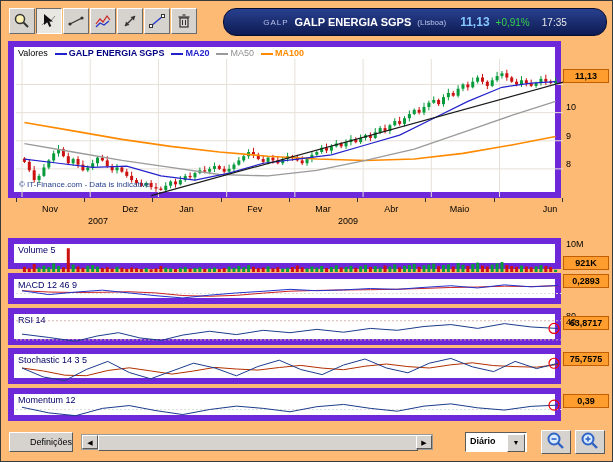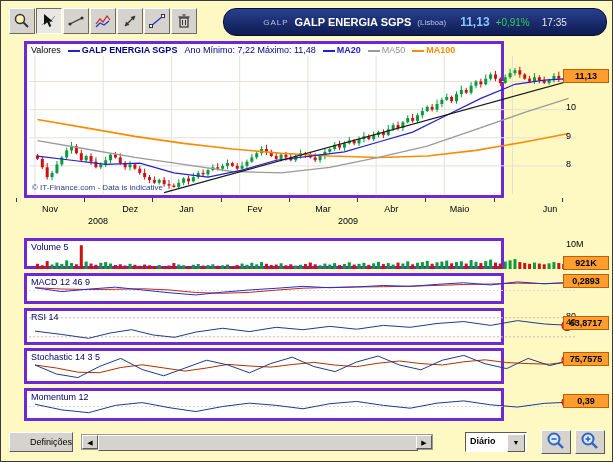--- a/index.html
+++ b/index.html
@@ -1,31 +1,31 @@
 <!DOCTYPE html>
 <html><head>
 <meta charset="utf-8">
 <style>
   html,body{margin:0;padding:0;background:#efefef;}
-  .window{position:relative;width:613px;height:462px;background:#fef9c3;border:1px solid #3a3a3a;
+  .window{position:relative;width:613px;height:462px;background:#fdba74;border:1px solid #3a3a3a;
     font-family:"Liberation Sans",sans-serif;overflow:hidden;box-sizing:border-box;}
   .tbtn{position:absolute;top:7px;width:26px;height:26px;background:#d6d3ce;padding:1px;
     border:1px solid;border-color:#ffffff #6b6b6b #6b6b6b #ffffff;cursor:pointer;}
   .tbtn.pressed{border-color:#6b6b6b #ffffff #ffffff #6b6b6b;background:#e9e7e2;}
   .tbtn svg{display:block;margin:auto;}
   .header-pill{position:absolute;left:222px;top:7px;width:382px;height:26px;border-radius:13px;
     background:linear-gradient(#28408f,#0e1b52);border:1px solid #060d33;display:flex;
     align-items:center;justify-content:center;gap:6px;white-space:nowrap;}
   .hd-pre{font-size:8px;color:#b9c3ea;letter-spacing:1px;}
   .hd-title{font-size:11px;color:#ffffff;font-weight:bold;}
   .hd-market{font-size:8px;color:#b9c3ea;}
   .hd-price{font-size:12px;color:#86c7ff;font-weight:bold;margin-left:8px;}
   .hd-change{font-size:10px;color:#35d04a;}
   .hd-time{font-size:10px;color:#e9e9e9;margin-left:6px;}
-  .panel{position:absolute;left:7px;width:480px;background:#ffffff;border:3px solid #6d28d9;box-sizing:border-box;margin-left:16px;}
+  .panel{position:absolute;left:7px;width:553px;background:#ffffff;border:6px solid #6d28d9;box-sizing:border-box;}
   .panel svg{position:absolute;left:0;top:0;}
   .plabel{position:absolute;left:4px;top:1px;font-size:9px;color:#000066;z-index:3;}
   .legend{position:absolute;left:4px;top:1px;font-size:9px;display:flex;gap:7px;align-items:center;z-index:3;white-space:nowrap;}
   .sw{display:inline-block;width:12px;height:2px;vertical-align:middle;margin-right:2px;}
   .lg-black{color:#000000;}
   .lg-navy{color:#000080;font-weight:bold;}
   .lg-range{color:#000080;}
   .lg-ma20{color:#2222cc;font-weight:bold;}
   .lg-ma50{color:#8f8f8f;}
   .lg-ma100{color:#ff8a00;font-weight:bold;}
@@ -351,30 +351,29 @@
         <line x1="541.5636363636363" x2="541.5636363636363" y1="30.328124999999993" y2="37.921874999999986" stroke="#089b3c"></line>
         <rect x="540.0636363636363" y="33.84375" width="3" height="2.25" fill="#089b3c"></rect>
         <polyline points="10.436363636363637,75.46875 59.16363636363637,83.90625000000003 107.8909090909091,92.34374999999999 156.61818181818182,99.37499999999999 205.34545454545457,105.00000000000003 254.0727272727273,109.21875000000003 302.8,112.03125000000001 351.52727272727276,113.43749999999999 400.2545454545455,112.03125000000001 448.9818181818182,106.40624999999999 497.70909090909095,97.96875000000003 541.5636363636363,89.53125" fill="none" stroke="#ff8a00" stroke-width="1.6"></polyline>
         <polyline points="10.436363636363637,96.5625 59.16363636363637,105.00000000000003 107.8909090909091,113.43749999999999 156.61818181818182,120.46874999999999 205.34545454545457,127.5 254.0727272727273,128.90625 302.8,123.28125000000001 351.52727272727276,113.43749999999999 400.2545454545455,102.18750000000003 448.9818181818182,85.31249999999999 497.70909090909095,68.4375 541.5636363636363,54.37500000000001" fill="none" stroke="#9a9a9a" stroke-width="1.3"></polyline>
         <polyline points="10.436363636363637,112.03125000000001 44.54545454545455,116.25000000000001 78.65454545454546,120.46874999999999 112.76363636363637,119.06250000000001 146.87272727272727,128.90625 180.9818181818182,133.125 215.0909090909091,126.09375000000001 249.20000000000002,116.25000000000001 283.3090909090909,112.03125000000001 317.41818181818184,107.81250000000001 351.52727272727276,97.96875000000003 385.6363636363637,88.12500000000003 419.74545454545455,71.25 453.8545454545455,54.37500000000001 487.9636363636364,40.3125 517.1999999999999,36.09375 541.5636363636363,34.68750000000003" fill="none" stroke="#2222cc" stroke-width="1.2"></polyline>
         <line x1="137.12727272727273" y1="148.59375" x2="556.1818181818181" y2="33.28125000000001" stroke="#1a1a1a" stroke-width="1.2"></line>
       </svg>
     <div class="legend">
       <span class="lg-black">Valores</span>
       <span class="lg-navy"><span class="sw" style="background:#2222cc"></span><span>GALP ENERGIA SGPS</span></span>
-      <span class="lg-range">Ano Mínimo: 7,22 Máximo: 11,48</span>
       <span class="lg-ma20"><span class="sw" style="background:#2222cc"></span><span>MA20</span></span>
       <span class="lg-ma50"><span class="sw" style="background:#9a9a9a"></span><span>MA50</span></span>
       <span class="lg-ma100"><span class="sw" style="background:#ff8a00"></span><span>MA100</span></span>
     </div>
     <div class="watermark">© IT-Finance.com - Data is indicative</div>
   </div>
 
   <div class="xaxis" id="xaxis">
-    <span class="year" style="left:80px">2008</span>
+    <span class="year" style="left:80px">2007</span>
     <span class="year" style="left:330px">2009</span>
   <span class="month" style="left: 42.1091px;">Nov</span>
       <span class="month" style="left: 110.327px; margin-left: 12px;">Dez</span>
       <span class="month" style="left: 178.545px;">Jan</span>
       <span class="month" style="left: 246.764px;">Fev</span>
       <span class="month" style="left: 314.982px;">Mar</span>
       <span class="month" style="left: 383.2px;">Abr</span>
       <span class="month" style="left: 451.418px;">Maio</span>
       <span class="month" style="left: 542px;">Jun</span>
       <span class="tick" style="left: 8px;"></span>

